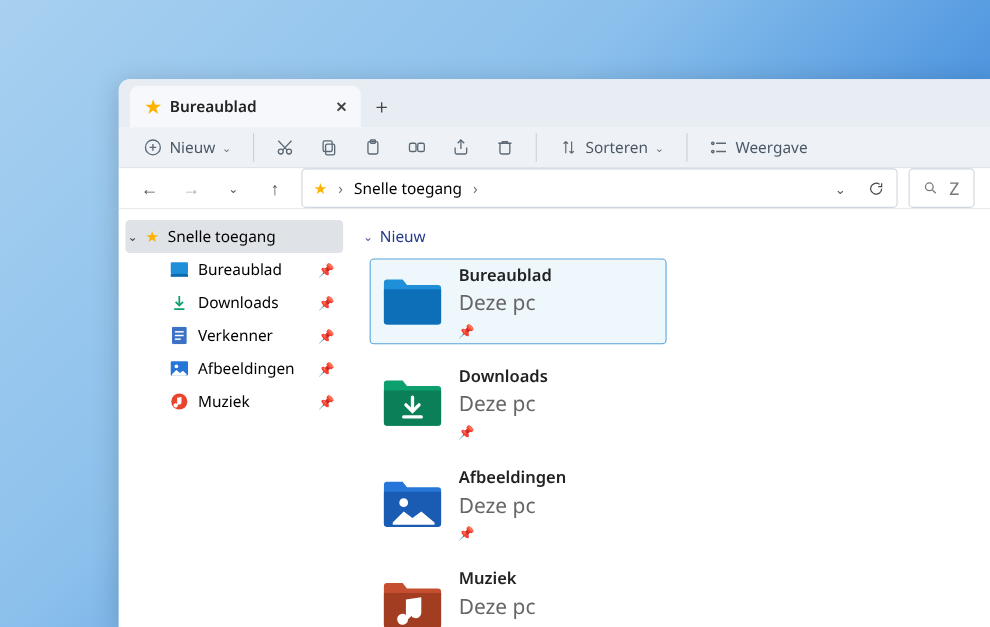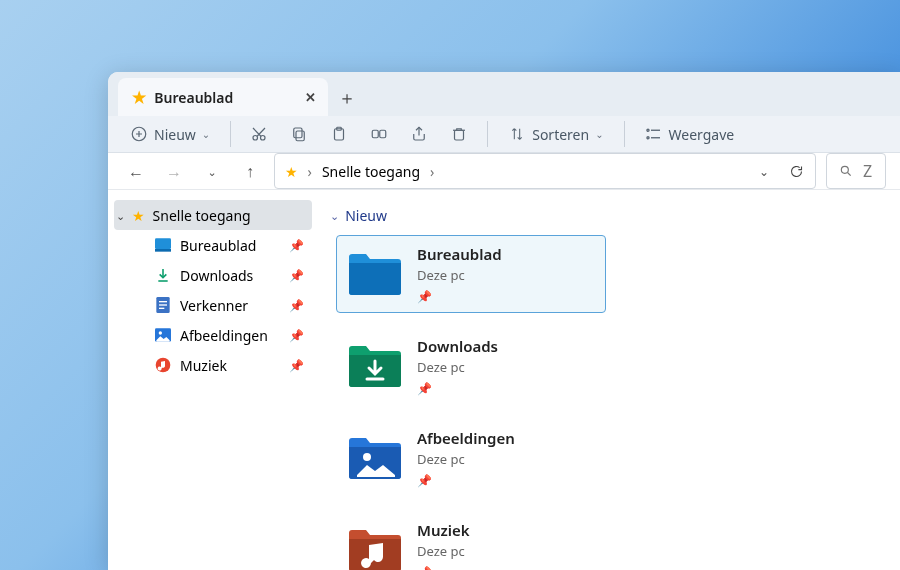--- a/index.html
+++ b/index.html
@@ -59,21 +59,21 @@
   .content { flex:1; padding:10px 8px;}
   .section-hdr { display:flex; align-items:center; gap:6px; color:#213a8a;
     font-size:14px; margin:6px 0 10px 4px;}
   .section-hdr .chev2 { font-size:11px; color:#5763a6;}
   .card-grid { display:flex; flex-wrap:wrap; gap:14px 28px; padding-left:10px;}
   .card { width:270px; height:78px; display:flex; align-items:center; gap:14px; padding:6px 10px;
     border:1px solid transparent; border-radius:4px;}
   .card.selected { border-color:#5aa3da; background:#eef7fb;}
   .card-text { display:flex; flex-direction:column; gap:2px;}
   .card-text .title { font-size:15px; font-weight:600; color:#222;}
-  .card-text .sub   { font-size:13px; color:#666;}
+  .card-text .sub   { font-size:19px; color:#666;}
   .card-text .pin   { font-size:12px; color:#8a8f96; margin-top:2px;}
   .ico { width:18px; height:18px; display:inline-flex; align-items:center; justify-content:center;}
   svg { display:block; }
 </style>
 </head>
 <body>
 
 <div class="bg-stripe"></div>
 
 <div class="window">

